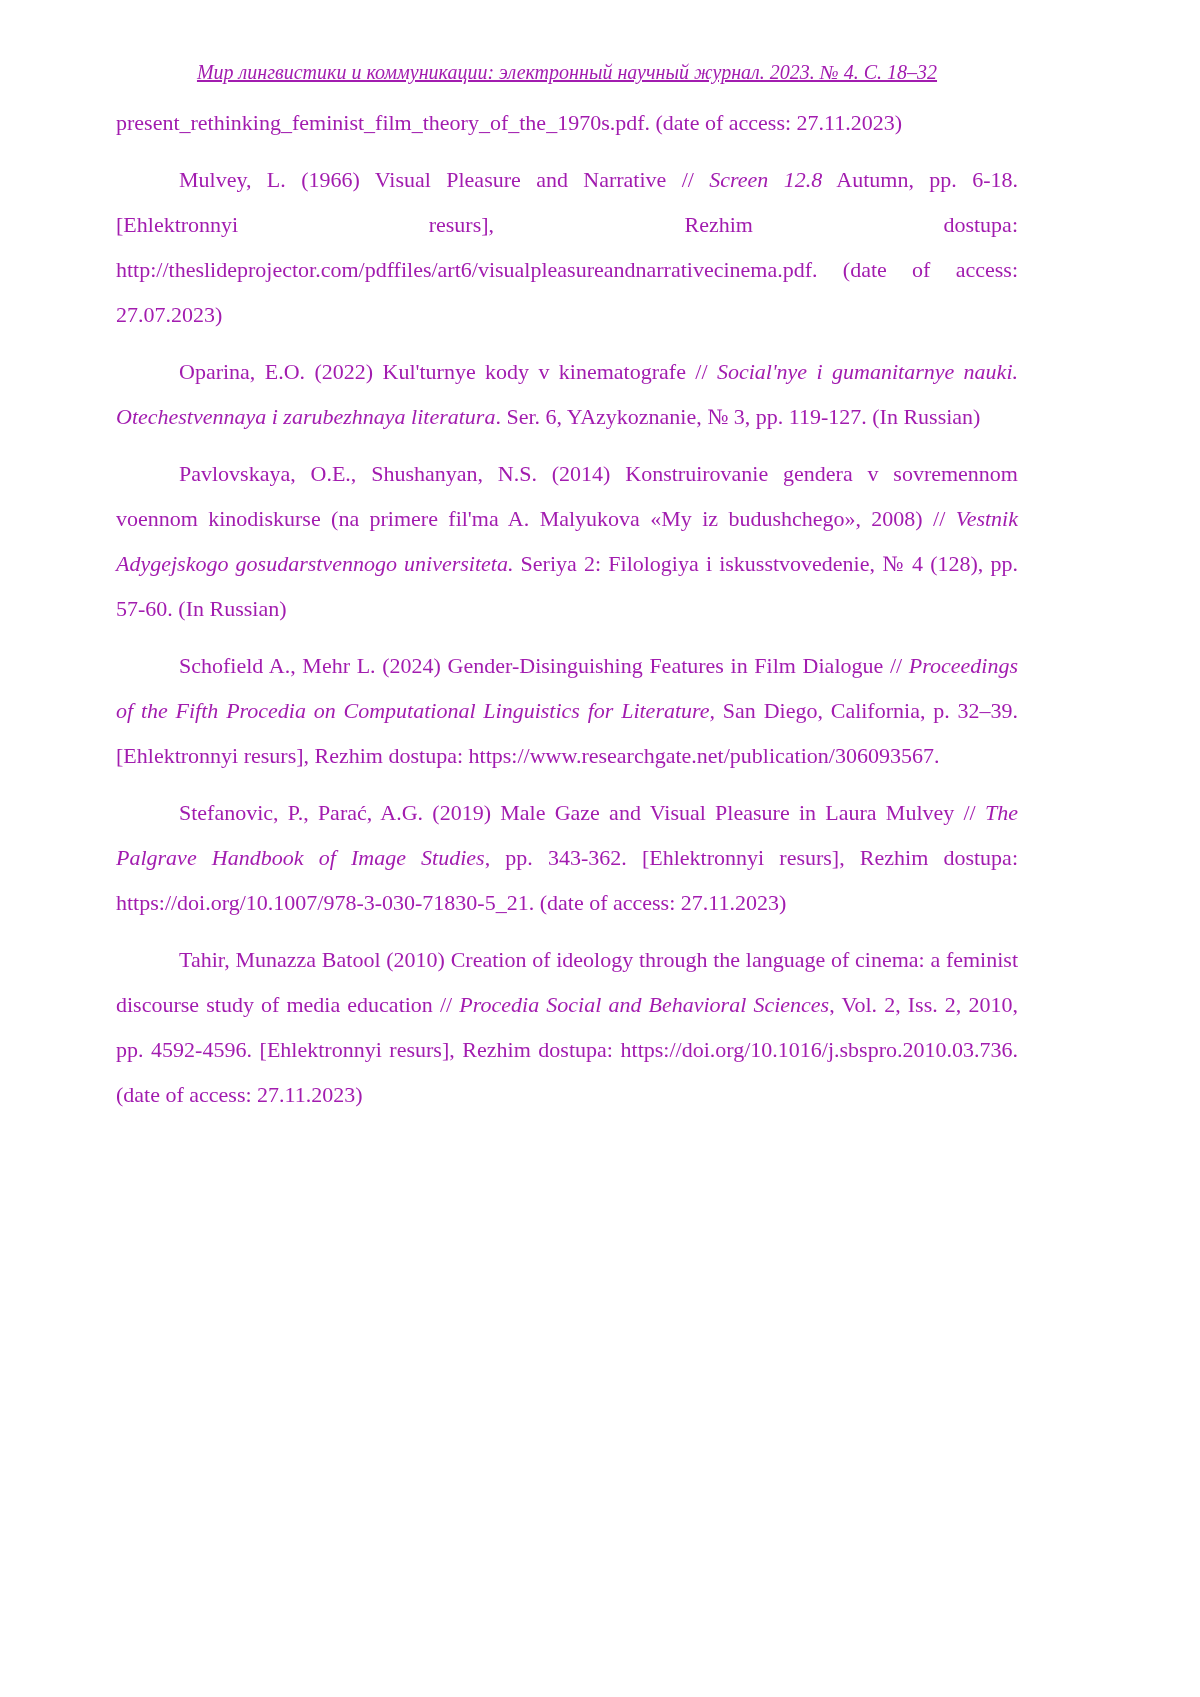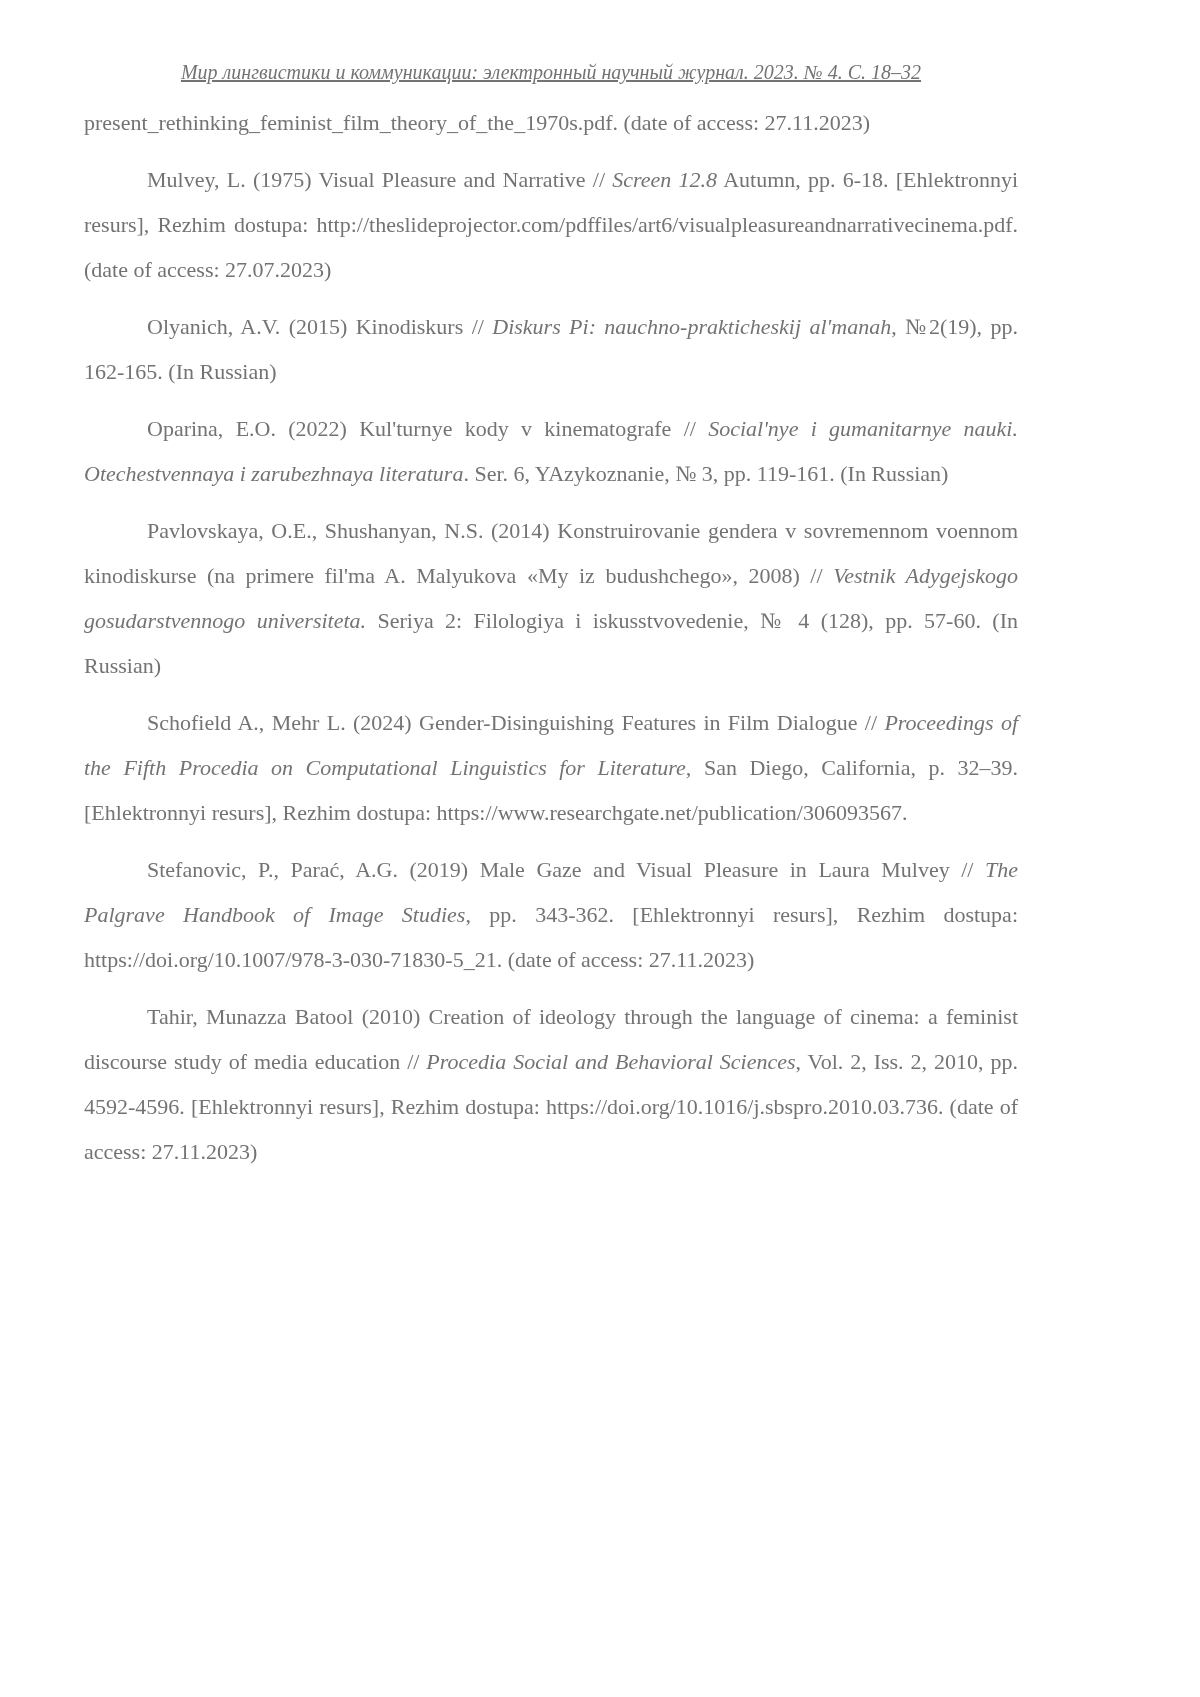--- a/index.html
+++ b/index.html
@@ -2,25 +2,25 @@
 <html><head>
 <meta charset="utf-8">
 <style>
   html, body { margin: 0; padding: 0; background: #ffffff; }
   .page {
     position: relative;
     width: 1200px;
     height: 1697px;
     box-sizing: border-box;
     background: #ffffff;
-    color: #737373;
+    color: #a21caf;
     font-family: "Liberation Serif", "DejaVu Serif", serif;
     font-size: 22px;
     line-height: 45px;
-    padding: 58px 170px 40px 72px;
+    padding: 58px 170px 40px 104px;
     overflow: hidden;
   }
   .running-head {
     text-align: center;
     font-style: italic;
     text-decoration: underline;
     font-size: 20px;
     line-height: 28px;
     margin: 0 0 14px 0;
   }
@@ -33,26 +33,25 @@
   .italic { font-style: italic; }
 </style>
 </head>
 <body>
 
 <div class="page">
   <div class="running-head">Мир лингвистики и коммуникации: электронный научный журнал. 2023. № 4. С. 18–32</div>
 
   <p class="ref"><span>present_rethinking_feminist_film_theory_of_the_1970s.pdf. (date of access: 27.11.2023)</span></p>
 
-  <p class="ref indent"><span>Mulvey, L. (1975) Visual Pleasure and Narrative // </span><span class="italic">Screen 12.8</span><span> Autumn, pp. 6-18. [Ehlektronnyi resurs], Rezhim dostupa: http://theslideprojector.com/pdffiles/art6/visualpleasureandnarrativecinema.pdf. (date of access: 27.07.2023)</span></p>
+  <p class="ref indent"><span>Mulvey, L. (1966) Visual Pleasure and Narrative // </span><span class="italic">Screen 12.8</span><span> Autumn, pp. 6-18. [Ehlektronnyi resurs], Rezhim dostupa: http://theslideprojector.com/pdffiles/art6/visualpleasureandnarrativecinema.pdf. (date of access: 27.07.2023)</span></p>
 
 
-  <p class="ref indent"><span>Olyanich, A.V. (2015) Kinodiskurs // </span><span class="italic">Diskurs Pi: nauchno-prakticheskij al'manah</span><span>, №2(19), pp. 162-165. (In Russian)</span></p>
 
-  <p class="ref indent"><span>Oparina, E.O. (2022) Kul'turnye kody v kinematografe // </span><span class="italic">Social'nye i gumanitarnye nauki. Otechestvennaya i zarubezhnaya literatura</span><span>. Ser. 6, YAzykoznanie, № 3, pp. 119-161. (In Russian)</span></p>
+  <p class="ref indent"><span>Oparina, E.O. (2022) Kul'turnye kody v kinematografe // </span><span class="italic">Social'nye i gumanitarnye nauki. Otechestvennaya i zarubezhnaya literatura</span><span>. Ser. 6, YAzykoznanie, № 3, pp. 119-127. (In Russian)</span></p>
 
   <p class="ref indent"><span>Pavlovskaya, O.E., Shushanyan, N.S. (2014) Konstruirovanie gendera v sovremennom voennom kinodiskurse (na primere fil'ma A. Malyukova «My iz budushchego», 2008) // </span><span class="italic">Vestnik Adygejskogo gosudarstvennogo universiteta.</span><span> Seriya 2: Filologiya i iskusstvovedenie, № 4 (128), pp. 57-60. (In Russian)</span></p>
 
   <p class="ref indent"><span>Schofield A., Mehr L. (2024) Gender-Disinguishing Features in Film Dialogue // </span><span class="italic">Proceedings of the Fifth Procedia on Computational Linguistics for Literature,</span><span> San Diego, California, p. 32–39. [Ehlektronnyi resurs], Rezhim dostupa: https://www.researchgate.net/publication/306093567.</span></p>
 
   <p class="ref indent"><span>Stefanovic, P., Parać, A.G. (2019) Male Gaze and Visual Pleasure in Laura Mulvey // </span><span class="italic">The Palgrave Handbook of Image Studies</span><span>, pp. 343-362. [Ehlektronnyi resurs], Rezhim dostupa: https://doi.org/10.1007/978-3-030-71830-5_21. (date of access: 27.11.2023)</span></p>
 
   <p class="ref indent"><span>Tahir, Munazza Batool (2010) Creation of ideology through the language of cinema: a feminist discourse study of media education // </span><span class="italic">Procedia Social and Behavioral Sciences</span><span>, Vol. 2, Iss. 2, 2010, pp. 4592-4596. [Ehlektronnyi resurs], Rezhim dostupa: https://doi.org/10.1016/j.sbspro.2010.03.736. (date of access: 27.11.2023)</span></p>
 </div>
 

